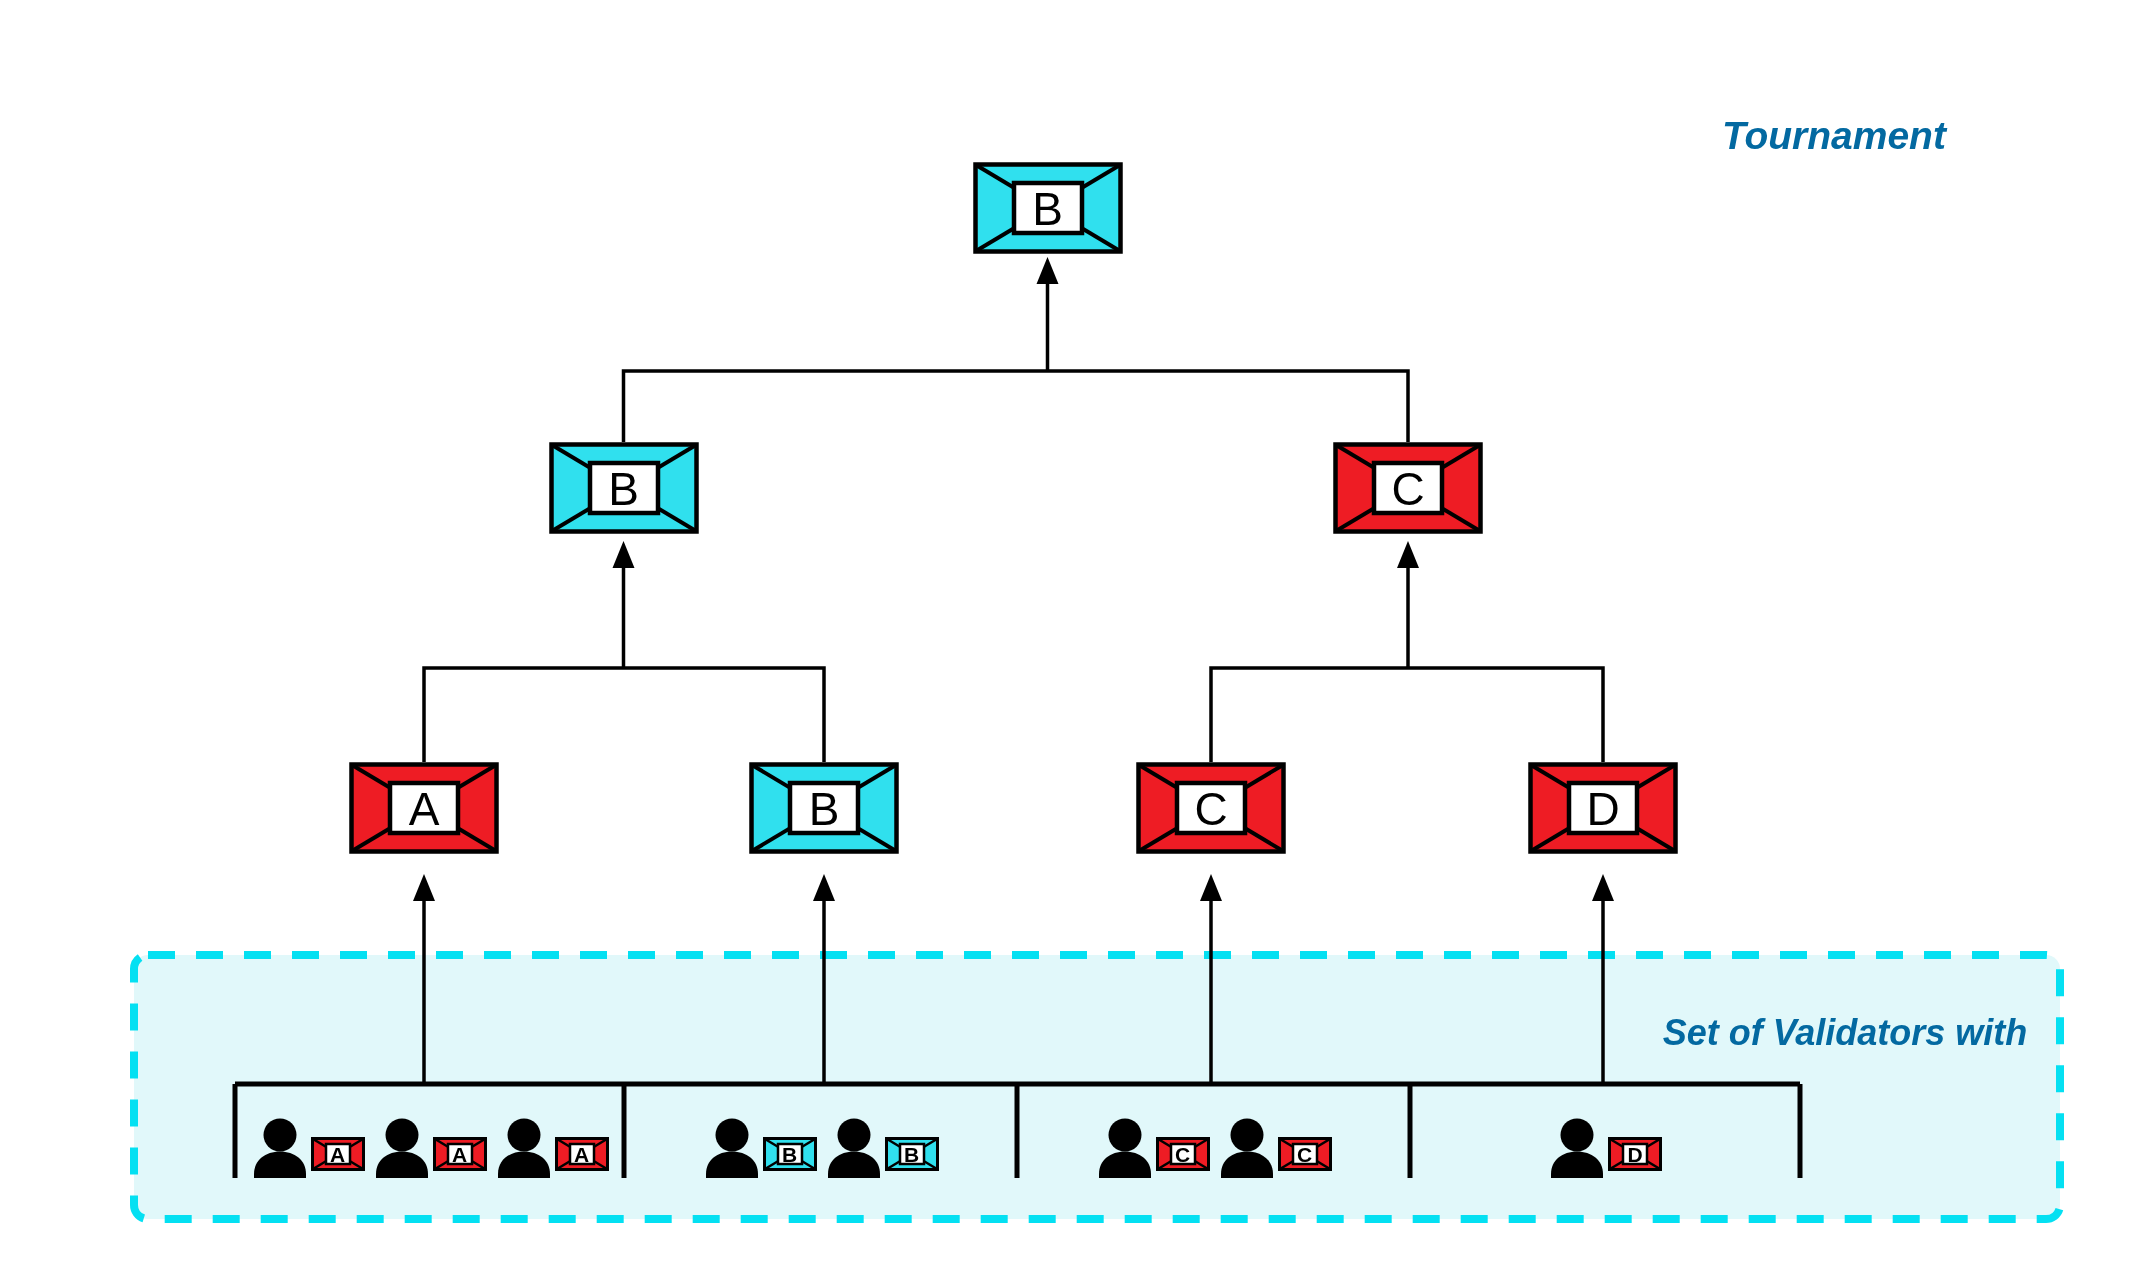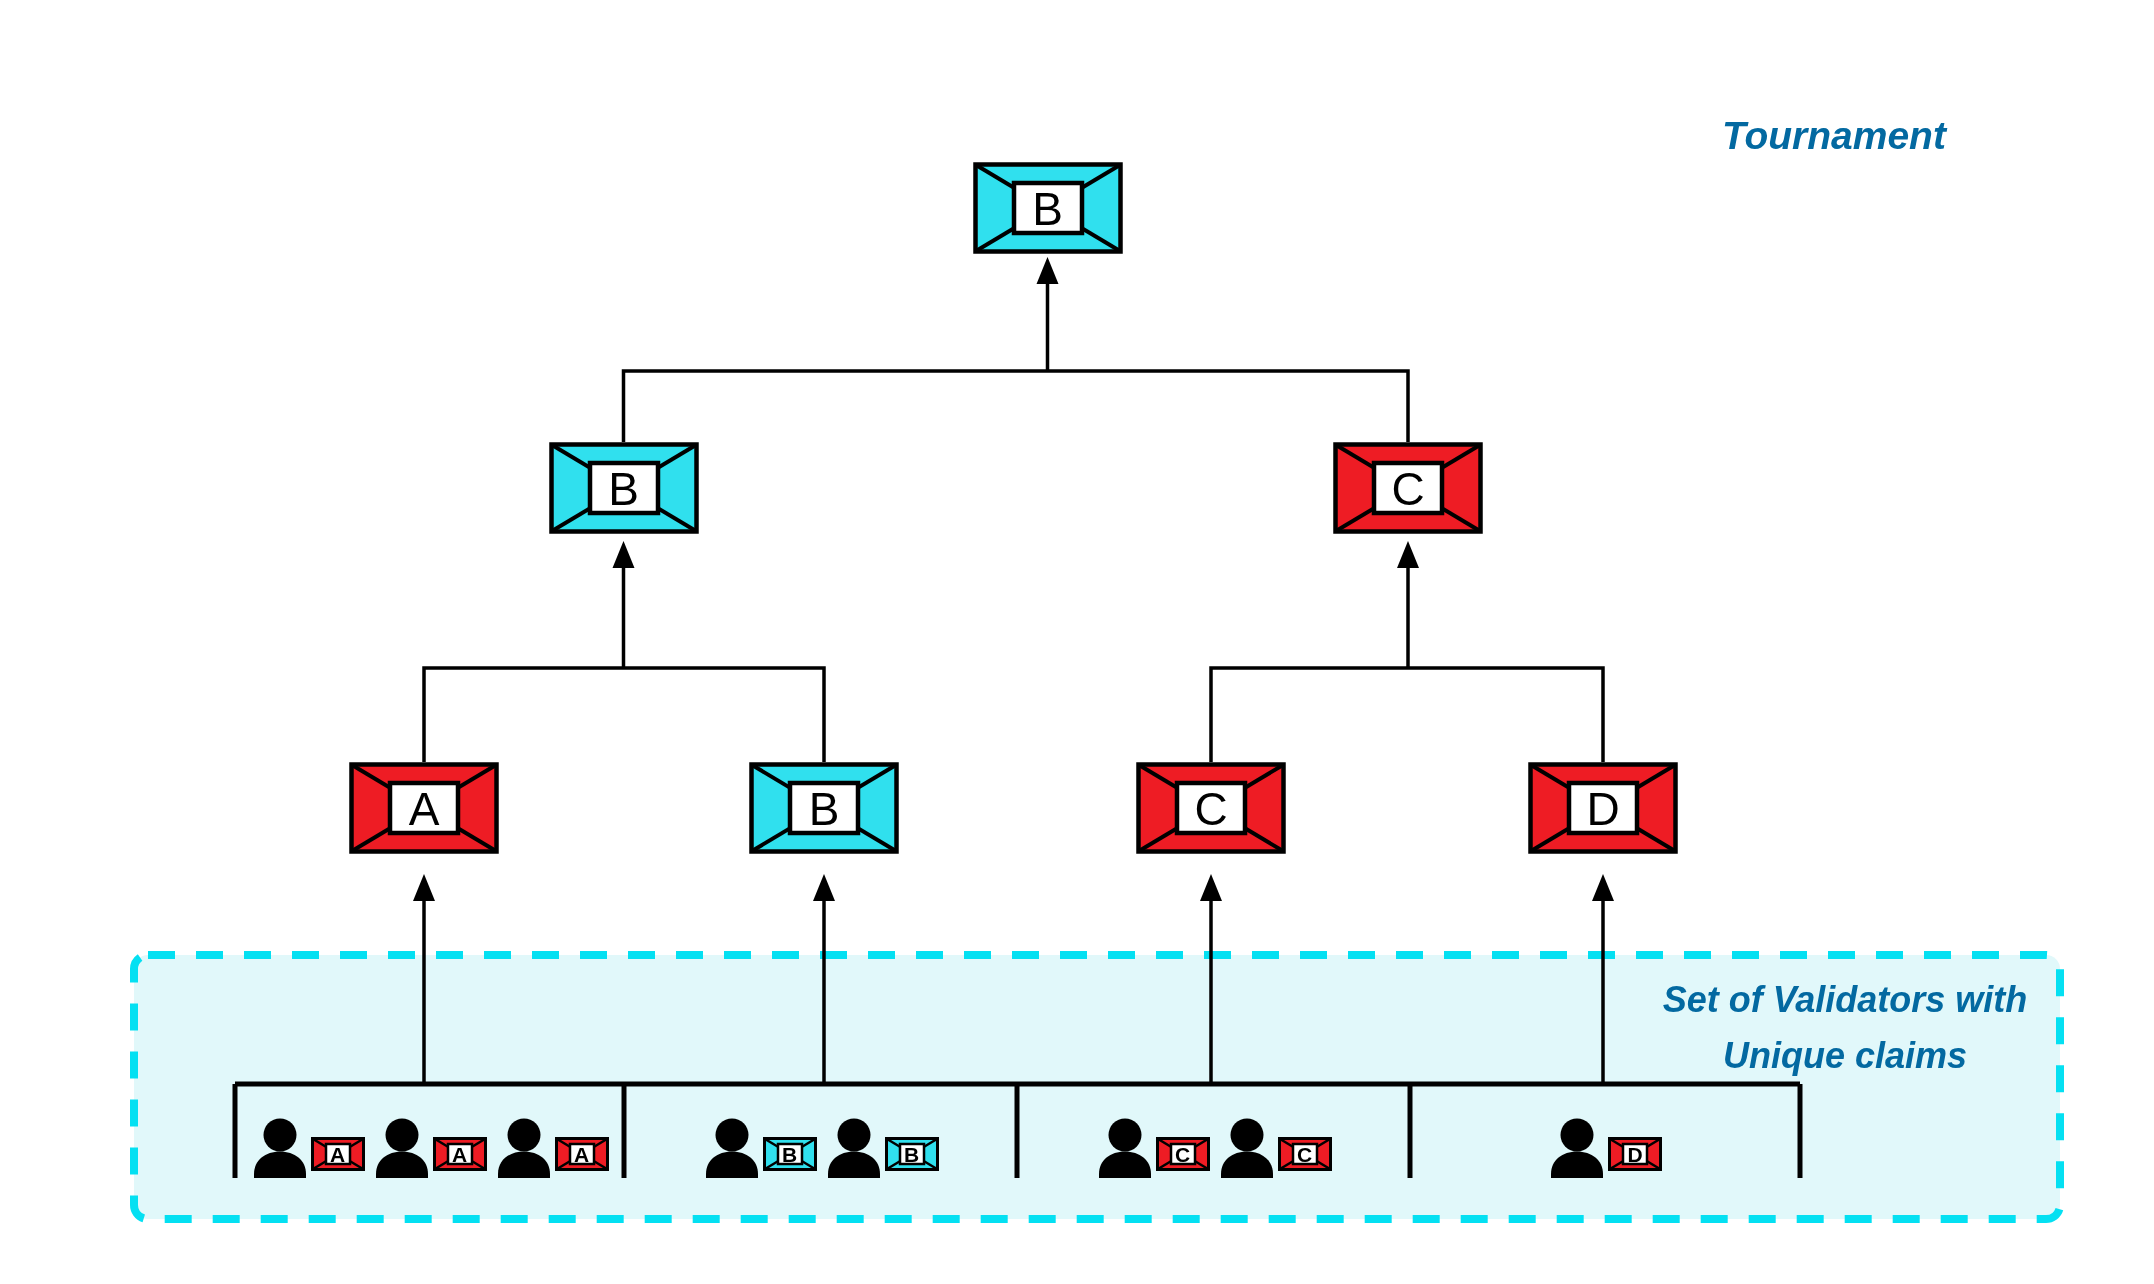--- a/index.html
+++ b/index.html
@@ -16,21 +16,21 @@
     font-style:italic;
     font-weight:600;
     color:#0369a1;
     white-space:nowrap;
   }
   #tournament-label{left:1722px;top:114px;font-size:39px;}
   #validators-box-label{
     left:1620px;top:972px;width:450px;
     font-size:36px;line-height:1.55;text-align:center;white-space:normal;
   }
-  #validators-box-label span{display:block;}
+  #validators-box-label span{display:block;margin-top:33px;}
   .envelope{position:absolute;width:150px;height:92px;}
   .envelope svg{position:absolute;left:0;top:0;}
   .envelope .letter{
     position:absolute;left:0;top:0;width:100%;height:100%;
     display:flex;align-items:center;justify-content:center;
     font-size:46px;font-weight:500;color:#000;line-height:1;
     padding-top:2px;box-sizing:border-box;
   }
   .group-cell{
     position:absolute;top:1084px;height:94px;
@@ -74,21 +74,20 @@
       <line x1="1211" y1="1084" x2="1211" y2="894" stroke="#000000" stroke-width="3.5"></line>
       <polygon points="1211,874 1200,901 1222,901" fill="#000000"></polygon>
       <line x1="1603" y1="1084" x2="1603" y2="894" stroke="#000000" stroke-width="3.5"></line>
       <polygon points="1603,874 1592,901 1614,901" fill="#000000"></polygon>
     </svg>
 
   <div id="tournament-label" class="free-label">Tournament</div>
 
   <div id="validators-box-label" class="free-label">
     <span>Set of Validators with</span>
-    <span>Unique claims</span>
   </div>
 
   <div id="envelope-layer">
       <div class="envelope" style="left: 972.5px; top: 162px;">
         <svg width="150" height="92" viewBox="0 0 150 92">
          <rect x="2.5" y="2.5" width="145" height="87" fill="#30E0EE" stroke="#000000" stroke-width="4.5"></rect>
          <line x1="3" y1="3" x2="147" y2="89" stroke="#000000" stroke-width="4"></line>
          <line x1="147" y1="3" x2="3" y2="89" stroke="#000000" stroke-width="4"></line>
          <rect x="41" y="21" width="68" height="50" fill="#FFFFFF" stroke="#000000" stroke-width="4.5"></rect>
        </svg>

